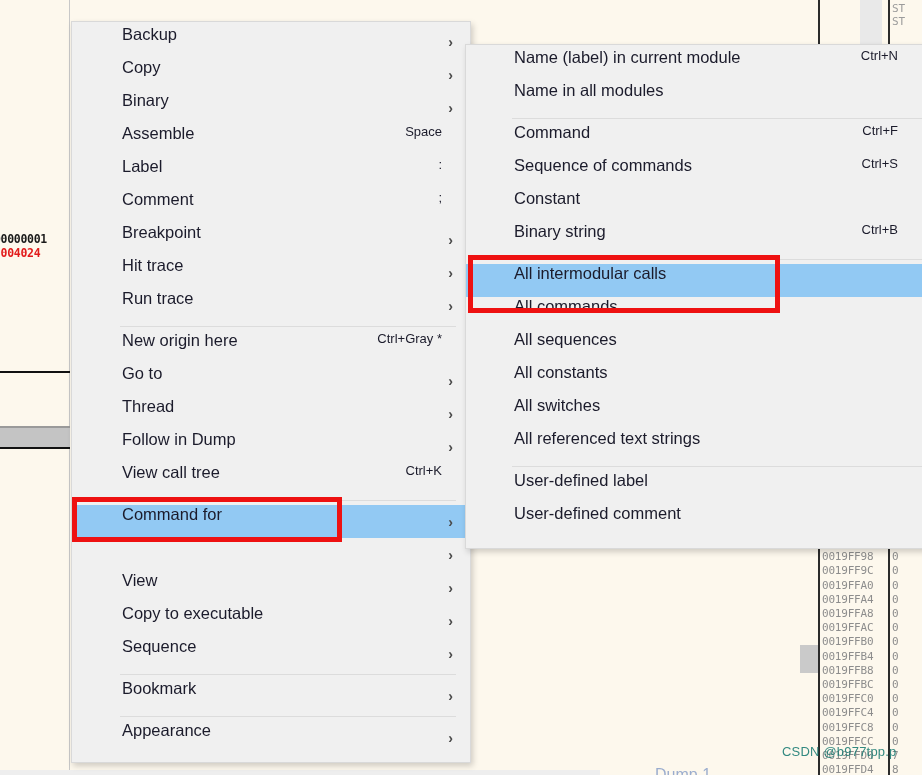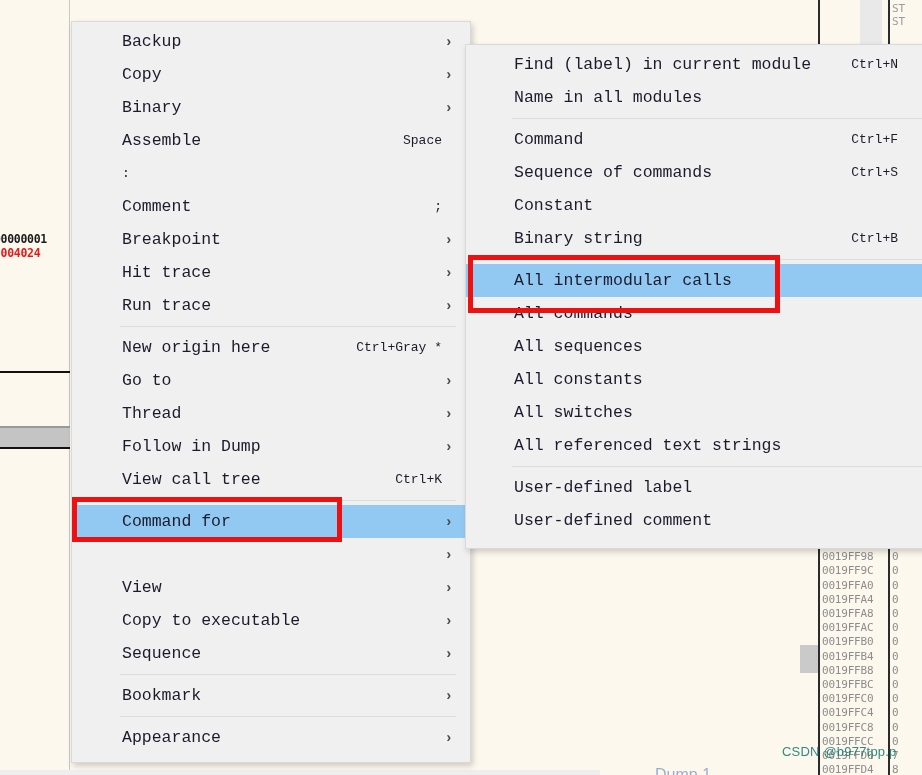--- a/index.html
+++ b/index.html
@@ -94,28 +94,27 @@
     box-shadow:2px 3px 6px rgba(0,0,0,.18);
     padding:3px 0;
     box-sizing:border-box;
   }
   #menu-main{left:71px;top:21px;width:400px;height:742px;}
   #menu-sub{left:465px;top:44px;width:462px;height:505px;}
 
   .mi{
     position:relative;
     height:33px;
-    display:flex;align-items:center;
+    display:flex;
     font-size:16.5px;
     color:#1b1b2b;
     cursor:default;
     padding-left:50px;padding-right:14px;
     box-sizing:border-box;
     white-space:nowrap;
-    font-family:Liberation Mono, monospace;
   }
   #menu-sub .mi{padding-left:48px;height:33px;}
   .mi .lbl{flex:1;}
   .mi .accel{color:#1b1b2b;font-size:13px;padding-right:14px;}
   .mi .arrow{
     position:absolute;right:17px;top:50%;transform:translateY(-50%);
     font-size:14px;color:#4a4a4a;font-weight:bold;
   }
   .mi.sel{background:#92c9f3;}
   .sep{height:1px;background:#dcdcdc;margin:4px 14px 4px 48px;}
@@ -212,20 +211,21 @@
     </div>
     <div class="mi">
       <span class="lbl">Binary</span>
       <span class="arrow">›</span>
     </div>
     <div class="mi">
       <span class="lbl">Assemble</span>
       <span class="accel">Space</span>
     </div>
     <div class="mi">
+      <span class="lbl">Label</span>
       <span class="accel">:</span>
     </div>
     <div class="mi">
       <span class="lbl">Comment</span>
       <span class="accel">;</span>
     </div>
     <div class="mi">
       <span class="lbl">Breakpoint</span>
       <span class="arrow">›</span>
     </div>
@@ -285,21 +285,21 @@
     </div>
     <div class="sep"></div>
     <div class="mi">
       <span class="lbl">Appearance</span>
       <span class="arrow">›</span>
     </div>
   </div>
 
 <div class="menu" id="menu-sub">
     <div class="mi">
-      <span class="lbl">Find (label) in current module</span>
+      <span class="lbl">Name (label) in current module</span>
       <span class="accel">Ctrl+N</span>
     </div>
     <div class="mi">
       <span class="lbl">Name in all modules</span>
     </div>
     <div class="sep"></div>
     <div class="mi">
       <span class="lbl">Command</span>
       <span class="accel">Ctrl+F</span>
     </div>

